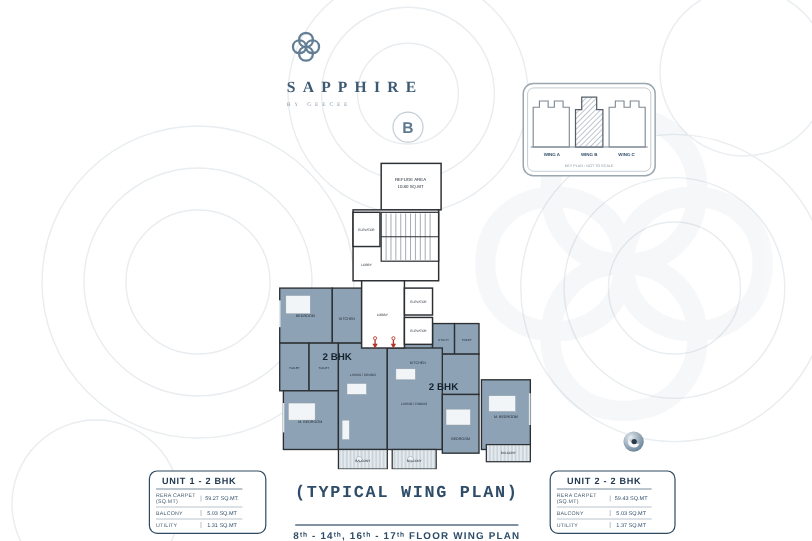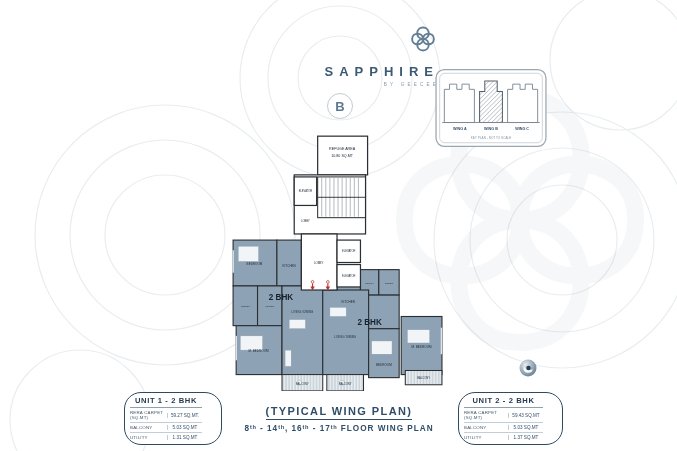--- a/index.html
+++ b/index.html
@@ -2,39 +2,39 @@
 <html><head>
 <meta charset="utf-8">
 <style>
   html,body{margin:0;padding:0;background:#ffffff;}
   #stage{position:relative;width:677px;height:451px;background:#ffffff;overflow:hidden;
          font-family:"Liberation Sans", sans-serif;}
   .abs{position:absolute;}
   
   #watermark{position:absolute;left:0;top:0;z-index:0;}
   
-  #brand{left:239px;top:20px;width:200px;text-align:right;z-index:2;}
+  #brand{left:239px;top:20px;width:200px;text-align:left;z-index:2;font-family:Liberation Serif, serif;}
   #brand-name{font-size:13px;font-weight:600;letter-spacing:6px;color:#3D5A74;margin-top:2px;}
   #brand-byline{font-size:4.6px;letter-spacing:3.2px;color:#8A9AA8;margin-top:3px;}
   #wing-badge{left:327px;top:93px;width:24px;height:24px;border:1.2px solid #C2CCD4;border-radius:50%;
               display:flex;align-items:center;justify-content:center;font-size:13px;font-weight:bold;
               color:#5D7A92;z-index:2;background:rgba(255,255,255,.6);}
   
-  .unit-table{position:absolute;border:1.6px solid #2E4A62;border-radius:17px;background:#fff;
+  .unit-table{position:absolute;border:1.6px solid #2E4A62;border-radius:7px;background:#fff;
               padding:3px 19px 2px 5px;z-index:2;box-sizing:border-box;}
   .ut-title{font-weight:bold;font-size:7.6px;color:#223A52;text-align:center;letter-spacing:.6px;
             padding-bottom:2px;border-bottom:1px solid #8FA0AD;}
   .ut-row{display:flex;align-items:center;border-bottom:1px solid #C3CDD5;padding:2px 0;}
   .ut-row:last-child{border-bottom:none;}
   .ut-label{flex:1;font-size:4.4px;color:#44596B;letter-spacing:.2px;}
   .ut-value{width:34px;font-size:4.6px;color:#33506B;text-align:center;border-left:1px solid #C3CDD5;}
   
   #footer{left:217px;top:401px;width:244px;text-align:center;z-index:2;color:#2F4D68;}
-  #footer-line1{display:inline-block;font-size:11px;font-weight:bold;letter-spacing:1.4px;
-                border-bottom:1px solid #2F4D68;padding-bottom:2px;}
+  #footer-line1{display:inline-block;font-size:14px;font-weight:bold;letter-spacing:1.4px;
+                border-bottom:1px solid #2F4D68;padding-bottom:18px;font-family:Liberation Mono, monospace;}
   #footer-line2{margin-top:4px;font-size:8.2px;font-weight:bold;letter-spacing:1px;}
   svg text{font-family:"Liberation Sans", sans-serif;}
 </style>
 </head>
 <body>
 
 <div id="stage">
 
   <svg id="watermark" width="677" height="451" viewBox="0 0 677 451">
     <g fill="none" stroke="#E9EDF0" stroke-width="1.2">

